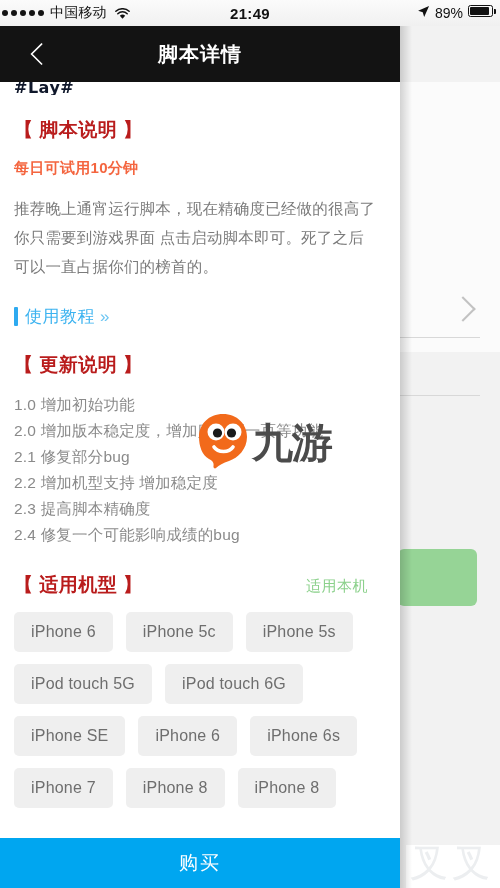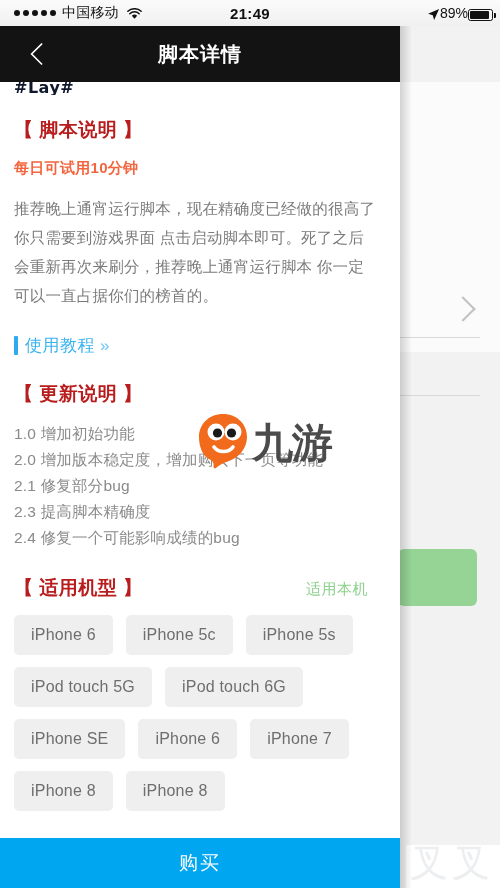--- a/index.html
+++ b/index.html
@@ -88,21 +88,21 @@
     background: linear-gradient(to bottom, #fbfbfb 0%, #f0f0f0 100%);
     display: flex;
     align-items: center;
     font-size: 14px;
     color: #111;
     z-index: 40;
   }
   .sb-left {
     display: flex;
     align-items: center;
-    padding-left: 14px;
+    padding-left: 2px;
     gap: 6px;
   }
   .sb-dots {
     display: flex;
     gap: 3px;
     align-items: center;
   }
   .sb-dots i {
     width: 6px; height: 6px;
     border-radius: 50%;
@@ -125,21 +125,22 @@
     left: 0; right: 0;
     text-align: center;
     font-size: 15px;
     font-weight: 600;
     letter-spacing: 0.3px;
   }
   .sb-right {
     position: absolute;
     right: 7px;
     display: flex;
-    align-items: flex-end;
+    align-items: flex-start;
+    gap: 5px;
   }
   .sb-loc {
     width: 13px; height: 13px;
   }
   .sb-batt-pct {
     font-size: 14px;
     font-weight: 500;
   }
   .sb-batt {
     position: relative;
@@ -428,53 +429,54 @@
 
       <div class="tag-clipped">#Lay#</div>
 
       <div class="sec-title">【 脚本说明 】</div>
 
       <div class="trial-note">每日可试用10分钟</div>
 
       <div class="body-text">
         <div>推荐晚上通宵运行脚本，现在精确度已经做的很高了</div>
         <div>你只需要到游戏界面 点击启动脚本即可。死了之后</div>
-        <div>会重新再次来刷分，推荐晚上通宵运行脚本 你一定</div>
         <div>可以一直占据你们的榜首的。</div>
       </div>
 
       <div class="tutorial-link">
         <span class="tutorial-bar"></span>
         <span class="tutorial-text">使用教程</span>
         <span class="tutorial-chev">»</span>
       </div>
 
       <div class="sec-title">【 更新说明 】</div>
 
       <div class="update-list">
         <div>1.0 增加初始功能</div>
         <div>2.0 增加版本稳定度，增加购买下一页等功能</div>
         <div>2.1 修复部分bug</div>
+        <div>2.2 增加机型支持 增加稳定度</div>
         <div>2.3 提高脚本精确度</div>
         <div>2.4 修复一个可能影响成绩的bug</div>
       </div>
 
       <div class="models-head">
         <div class="sec-title" style="margin-top:0">【 适用机型 】</div>
         <div class="models-badge">适用本机</div>
       </div>
 
       <div class="chips">
         <span class="chip">iPhone 6</span>
         <span class="chip">iPhone 5c</span>
         <span class="chip">iPhone 5s</span>
         <span class="chip">iPod touch 5G</span>
         <span class="chip">iPod touch 6G</span>
         <span class="chip">iPhone SE</span>
         <span class="chip">iPhone 6</span>
+        <span class="chip">iPhone 6s</span>
         <span class="chip">iPhone 7</span>
         <span class="chip">iPhone 8</span>
         <span class="chip">iPhone 8</span>
 
       </div>
 
     </div>
 
     <div class="buy-bar">
       <span class="buy-label">购买</span>

